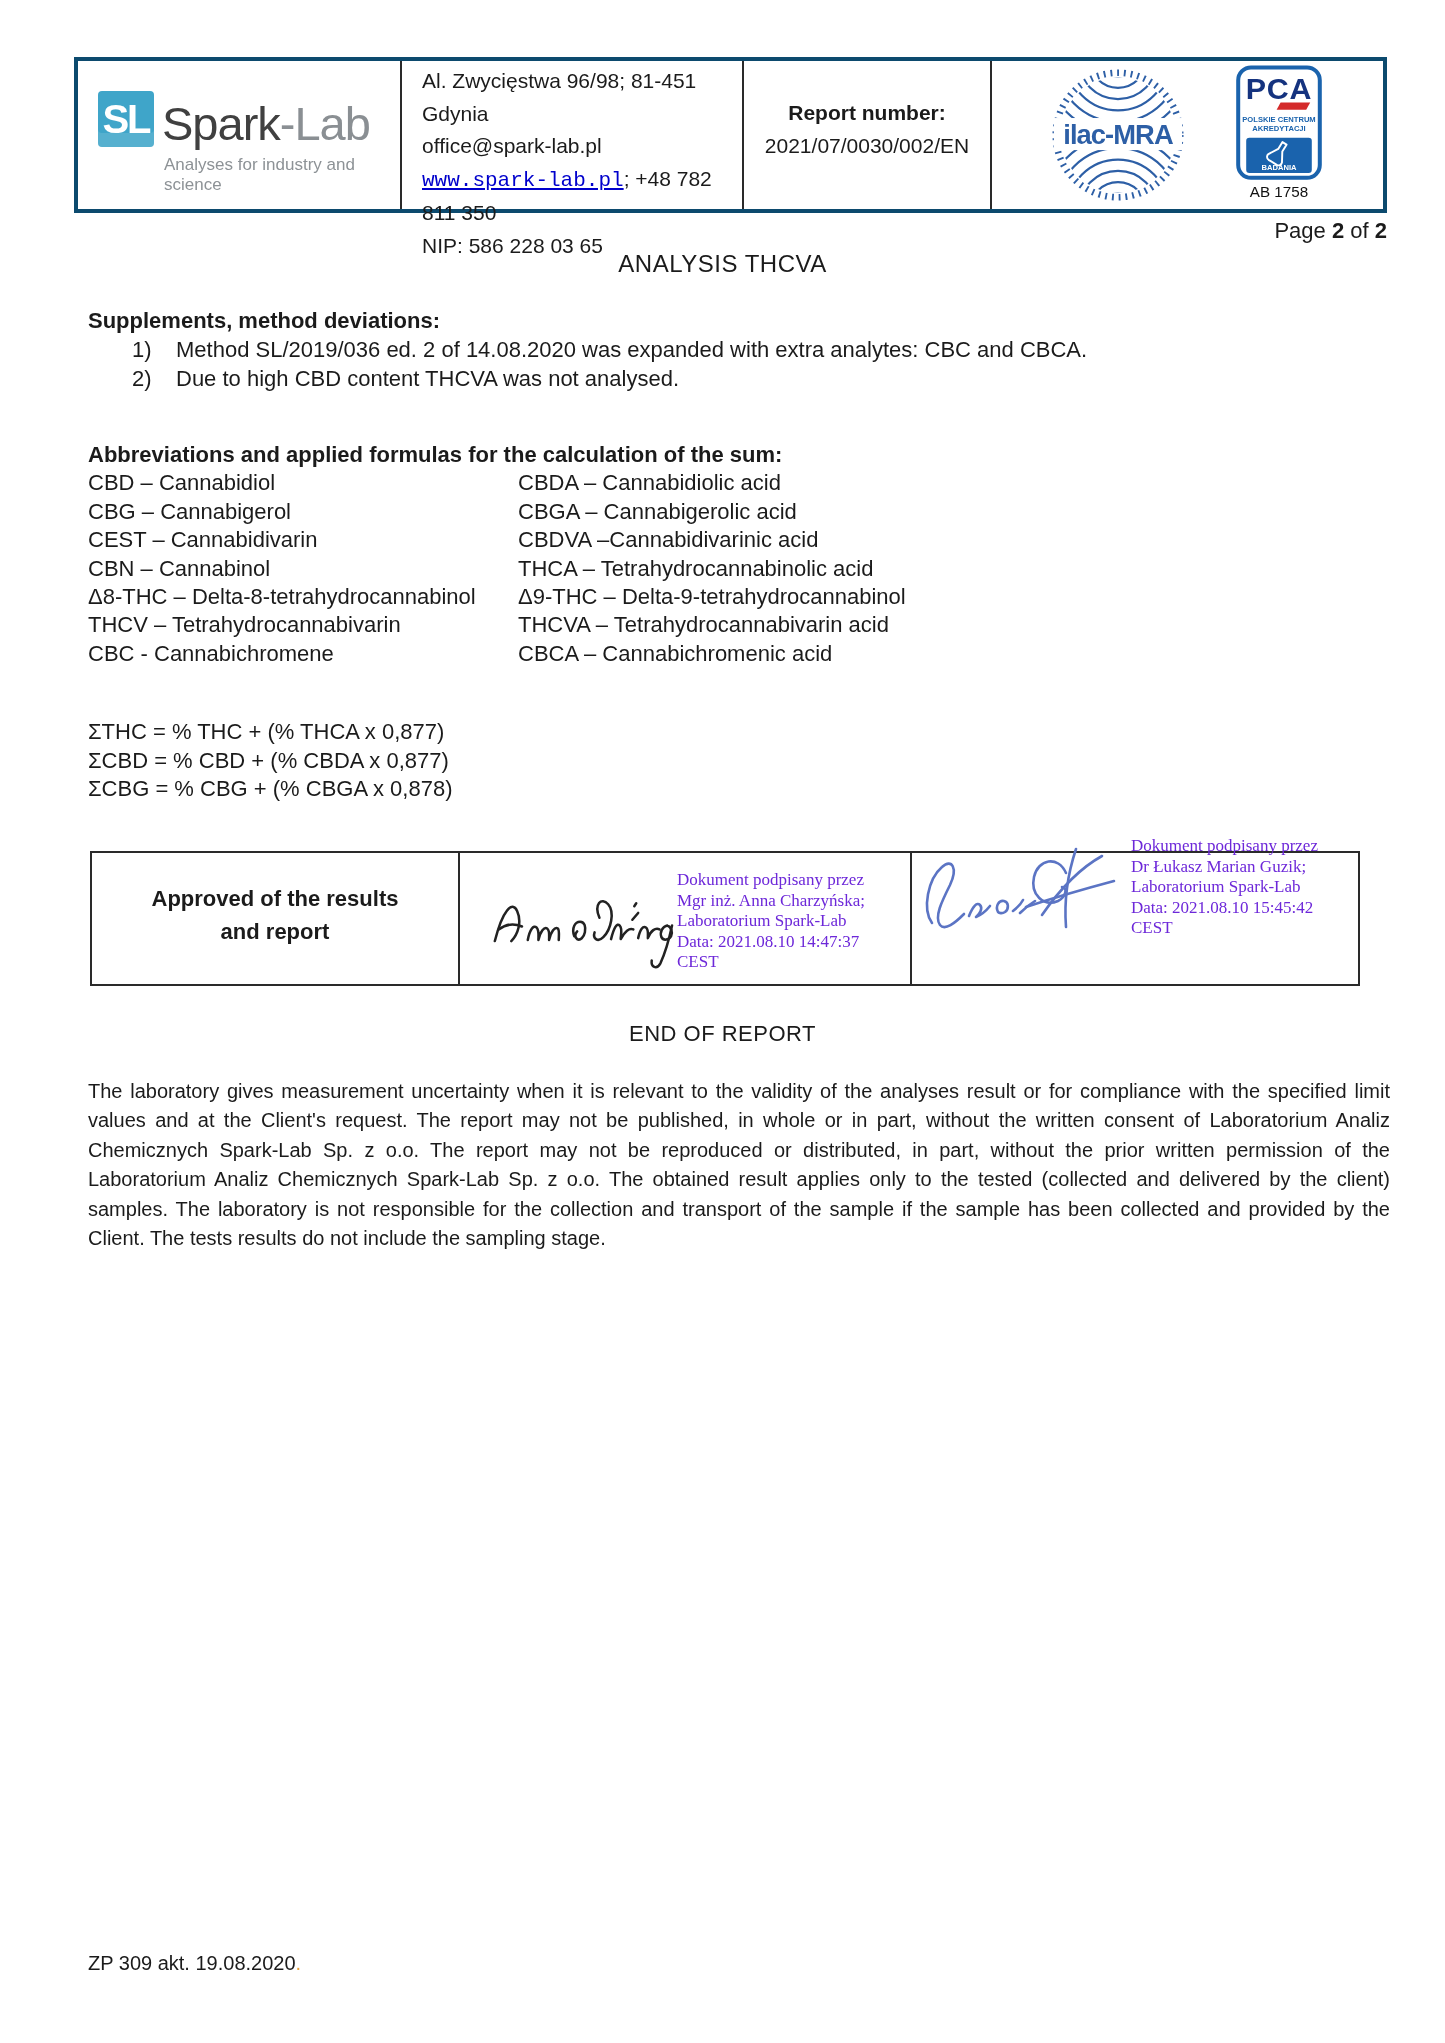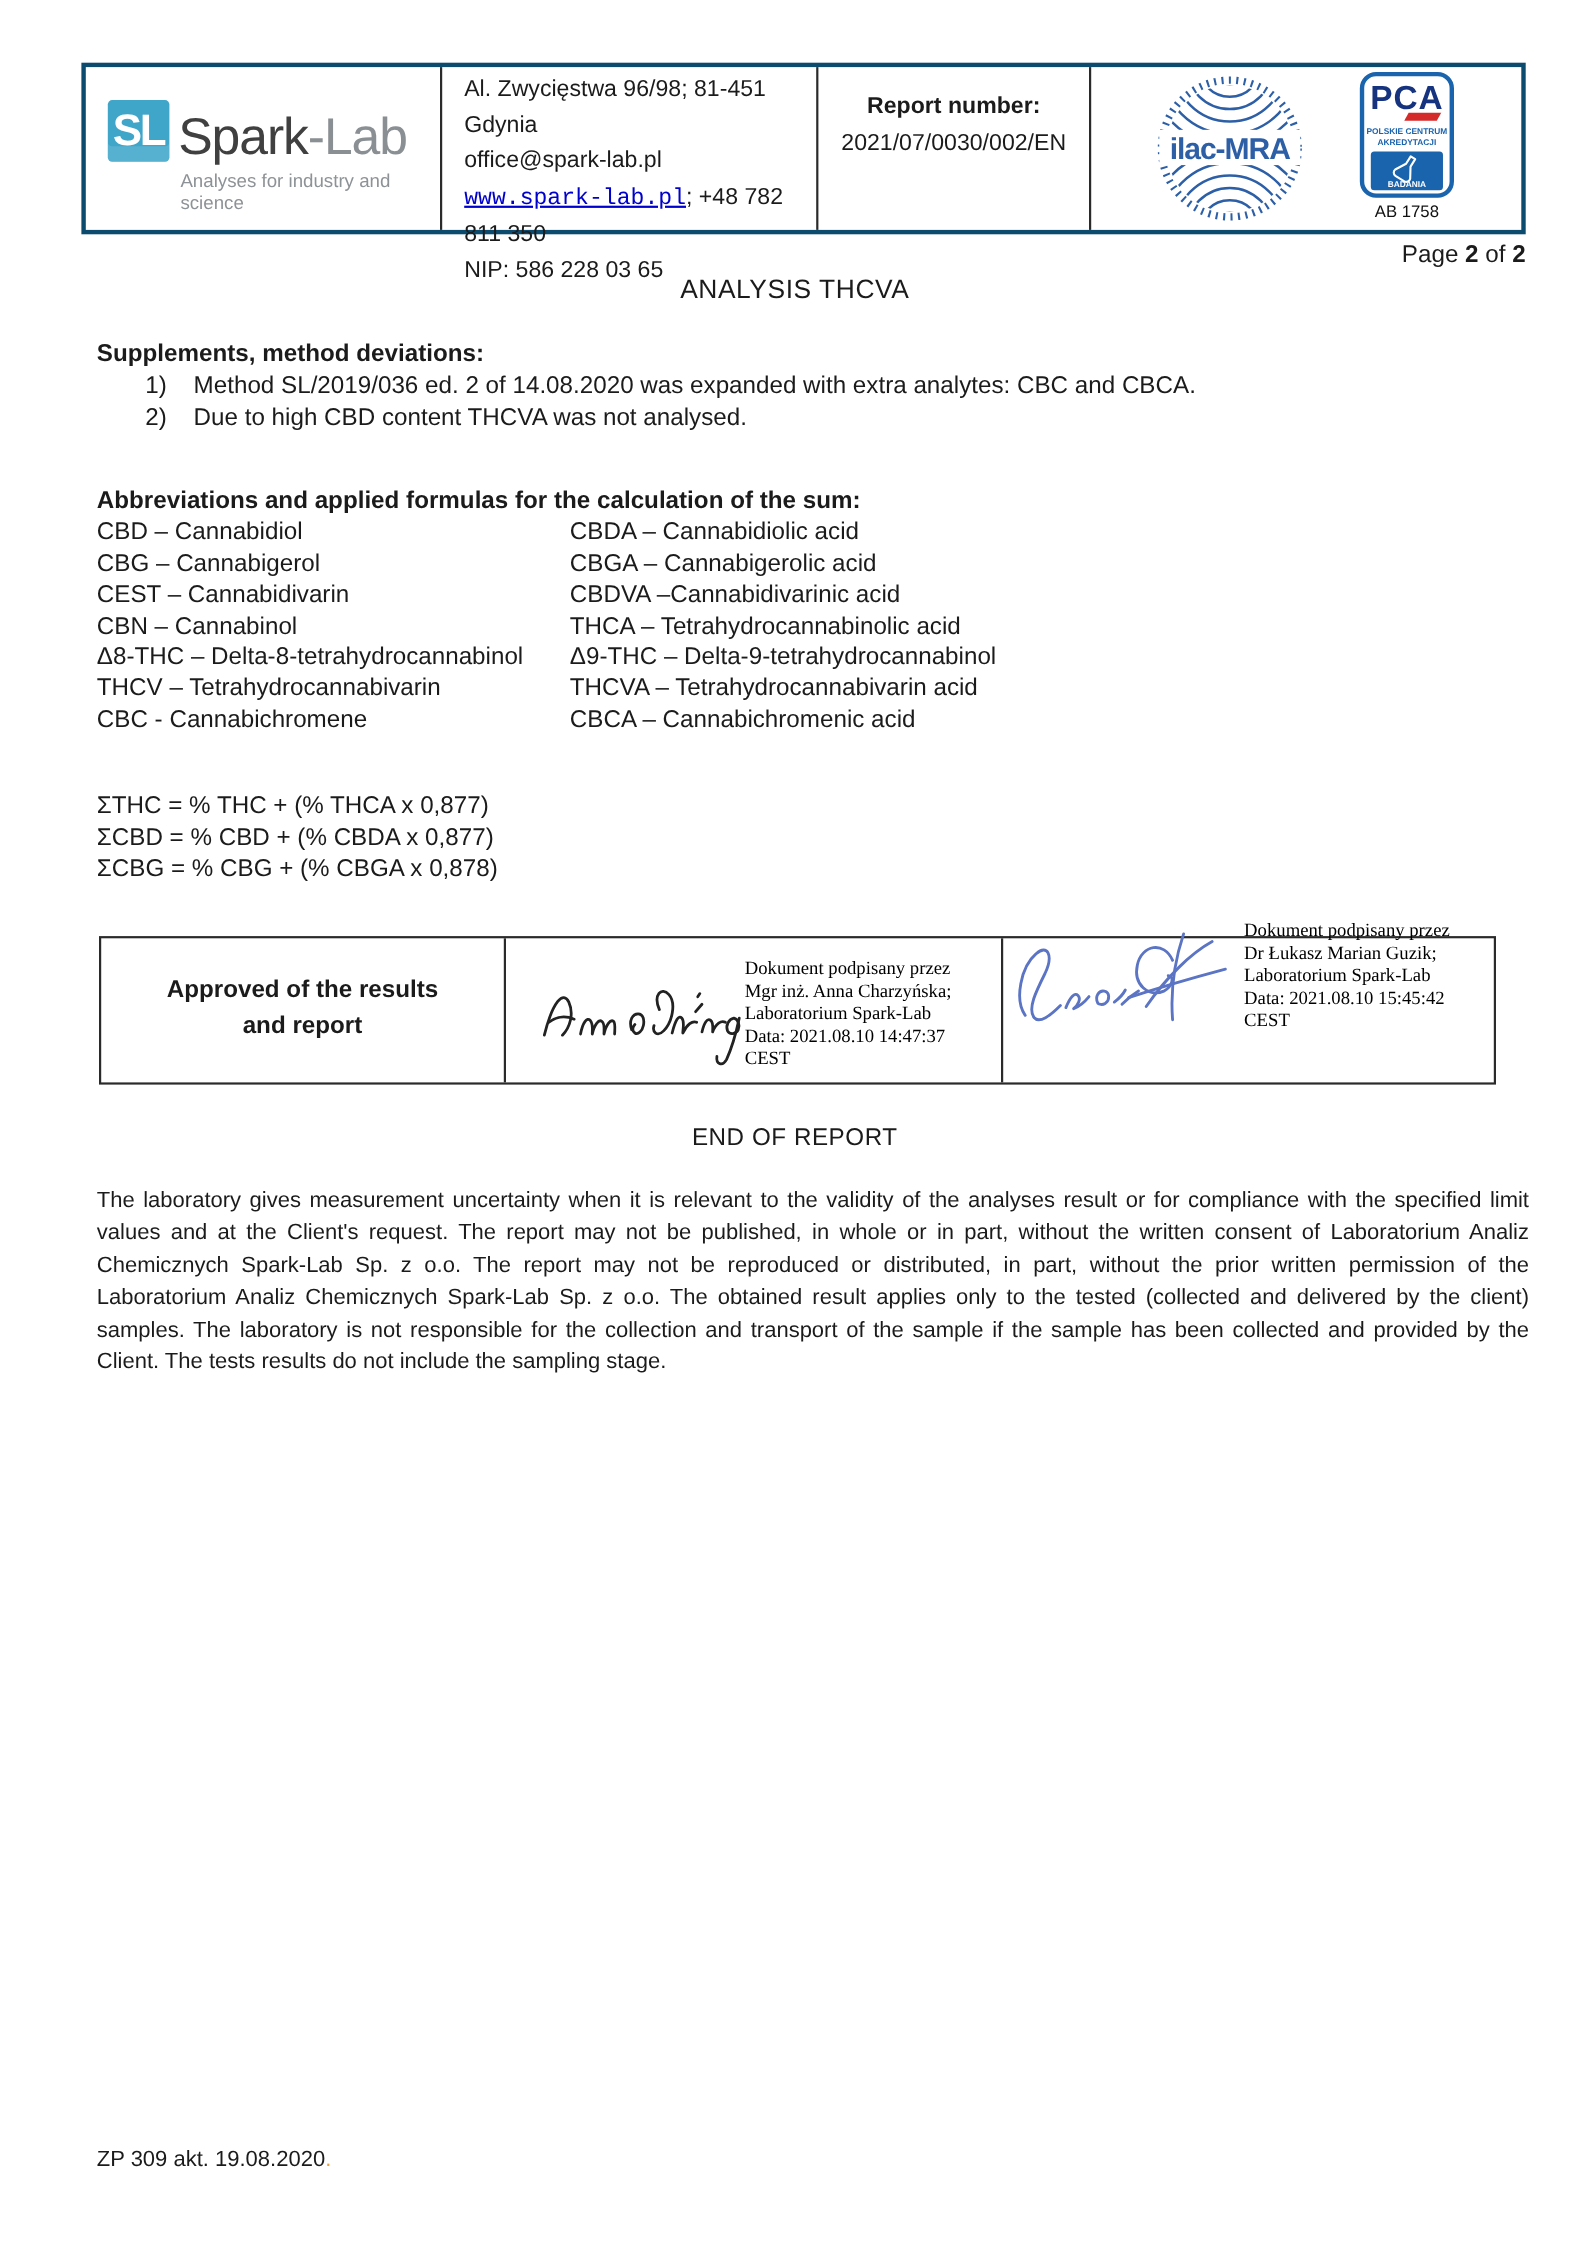--- a/index.html
+++ b/index.html
@@ -10,21 +10,21 @@
   }
   
   .header-table{
     position:absolute;left:74px;top:57px;width:1313px;height:156px;
     border:4px solid #0c4a6e;display:flex;box-sizing:border-box;background:#fff;
   }
   .h-cell{box-sizing:border-box;border-right:2px solid #2a2a2a;height:100%;position:relative;}
   .h-cell:last-child{border-right:none;}
   .cell-logo{width:324px;}
   .cell-address{width:342px;padding:4px 0 0 20px;font-size:21px;line-height:32.5px;}
-  .cell-report{width:248px;text-align:center;padding-top:24px;font-size:21px;}
+  .cell-report{width:248px;text-align:center;padding-top:40px;font-size:21px;}
   .cell-logos{flex:1;display:flex;align-items:center;justify-content:space-evenly;padding:0 8px;}
   
   .logo-wrap{position:absolute;left:20px;top:30px;}
   .logo-row{display:flex;align-items:flex-end;}
   .sl-box{
     width:56px;height:56px;background:#3fa5c9;border-radius:4px;color:#fff;
     font-size:40px;font-weight:bold;display:flex;align-items:center;justify-content:center;
     letter-spacing:-2px;box-shadow:inset 0 -14px 0 rgba(255,255,255,0.12);
   }
   .logo-name{font-size:47px;line-height:1;margin-left:8px;letter-spacing:-1px;}
@@ -56,21 +56,21 @@
   .s-cell{box-sizing:border-box;border-right:2px solid #2a2a2a;position:relative;}
   .s-cell:last-child{border-right:none;}
   .s-approve{width:368px;text-align:center;font-weight:bold;font-size:22px;line-height:33px;padding-top:29px;}
   .s-sig1{width:452px;}
   .s-sig2{flex:1;}
   .sig-svg{position:absolute;}
   .sig-anna{left:22px;top:28px;width:200px;height:92px;}
   .sig-guzik{left:2px;top:-10px;width:212px;height:100px;}
   .sig-text{
     position:absolute;font-family:"Liberation Serif",serif;font-size:17px;line-height:20.6px;
-    white-space:nowrap;color:#000000;
+    white-space:nowrap;color:#6d28d9;
   }
   .sig-text-anna{left:217px;top:17px;}
   .sig-text-guzik{left:219px;top:-17px;}
   
   .end-report{position:absolute;top:1021px;left:0;width:100%;text-align:center;font-size:22px;letter-spacing:0.5px;}
   .disclaimer{
     position:absolute;left:88px;top:1077px;width:1302px;
     font-size:20px;line-height:29.4px;text-align:justify;
   }
   .doc-footer{position:absolute;left:88px;top:1952px;font-size:20px;}

